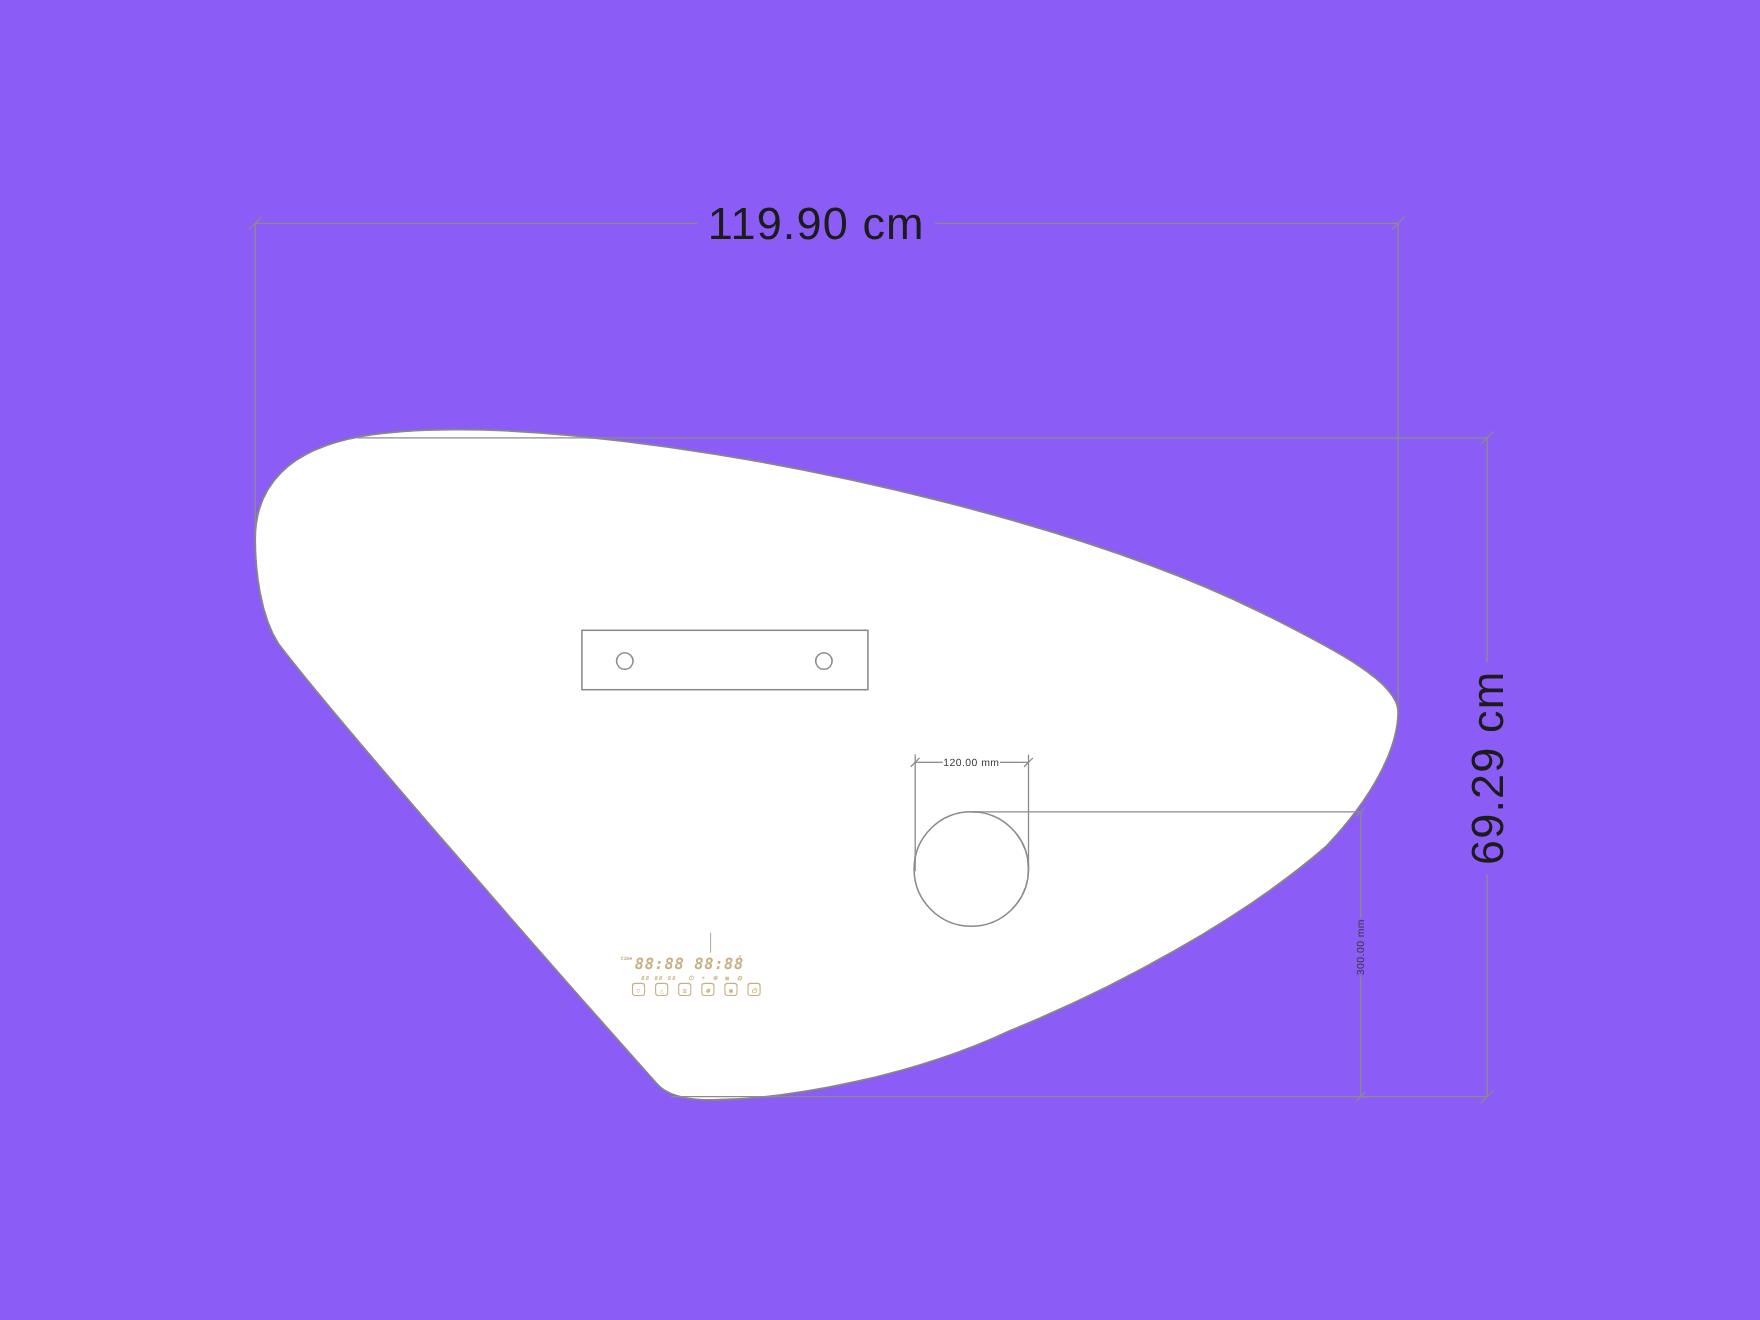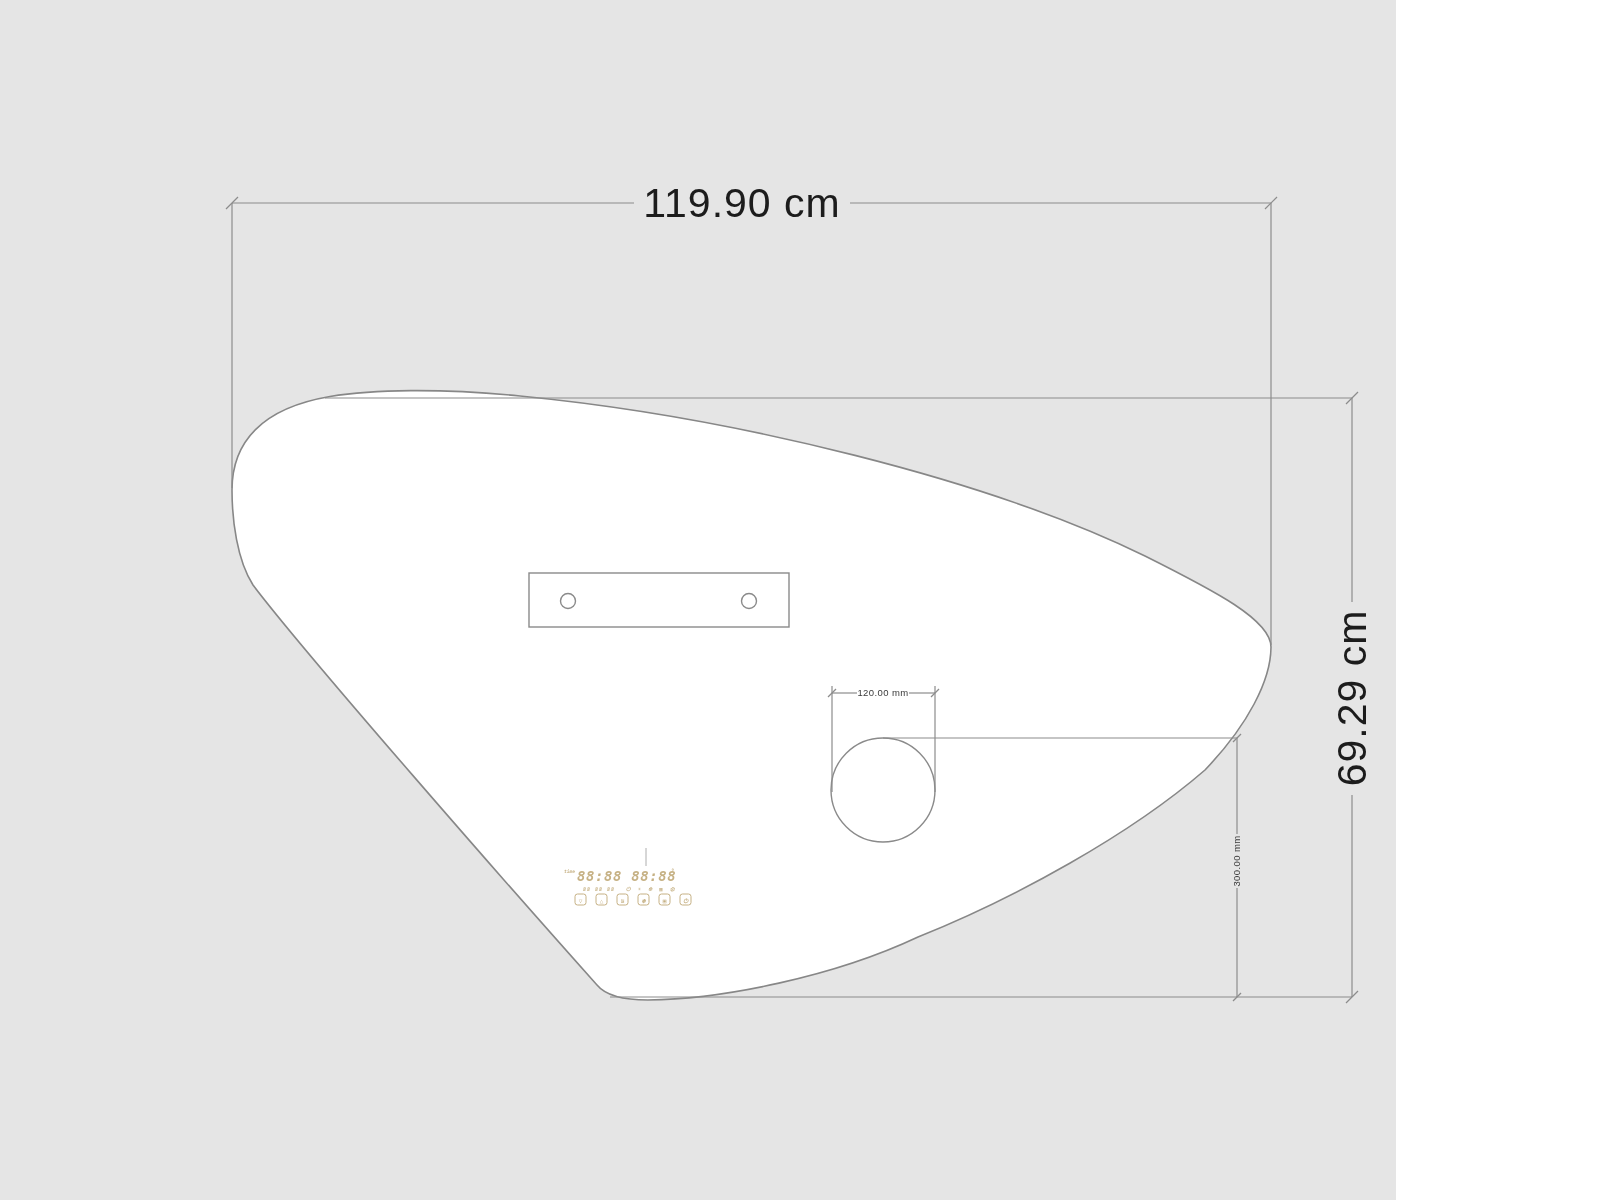--- a/index.html
+++ b/index.html
@@ -6,23 +6,23 @@
     margin: 0;
     padding: 0;
     background: #ffffff;
     width: 1600px;
     height: 1200px;
     overflow: hidden;
     font-family: "Liberation Sans", sans-serif;
   }
   #stage {
     position: relative;
-    width: 1396px;
+    width: 1600px;
     height: 1200px;
-    background: #e5e5e5;
+    background: #8b5cf6;
   }
   svg { display: block; }
   .dim-line { stroke: #8c8c8c; stroke-width: 1.2; fill: none; }
   .outline  { stroke: #878787; stroke-width: 1.6; fill: #ffffff; }
   .feature  { stroke: #8a8a8a; stroke-width: 1.4; fill: #ffffff; }
   .dim-text {
     font-family: "Liberation Sans", sans-serif;
     fill: #1c1c1c;
   }
   .big-dim   { font-size: 41px; letter-spacing: 1px; }

